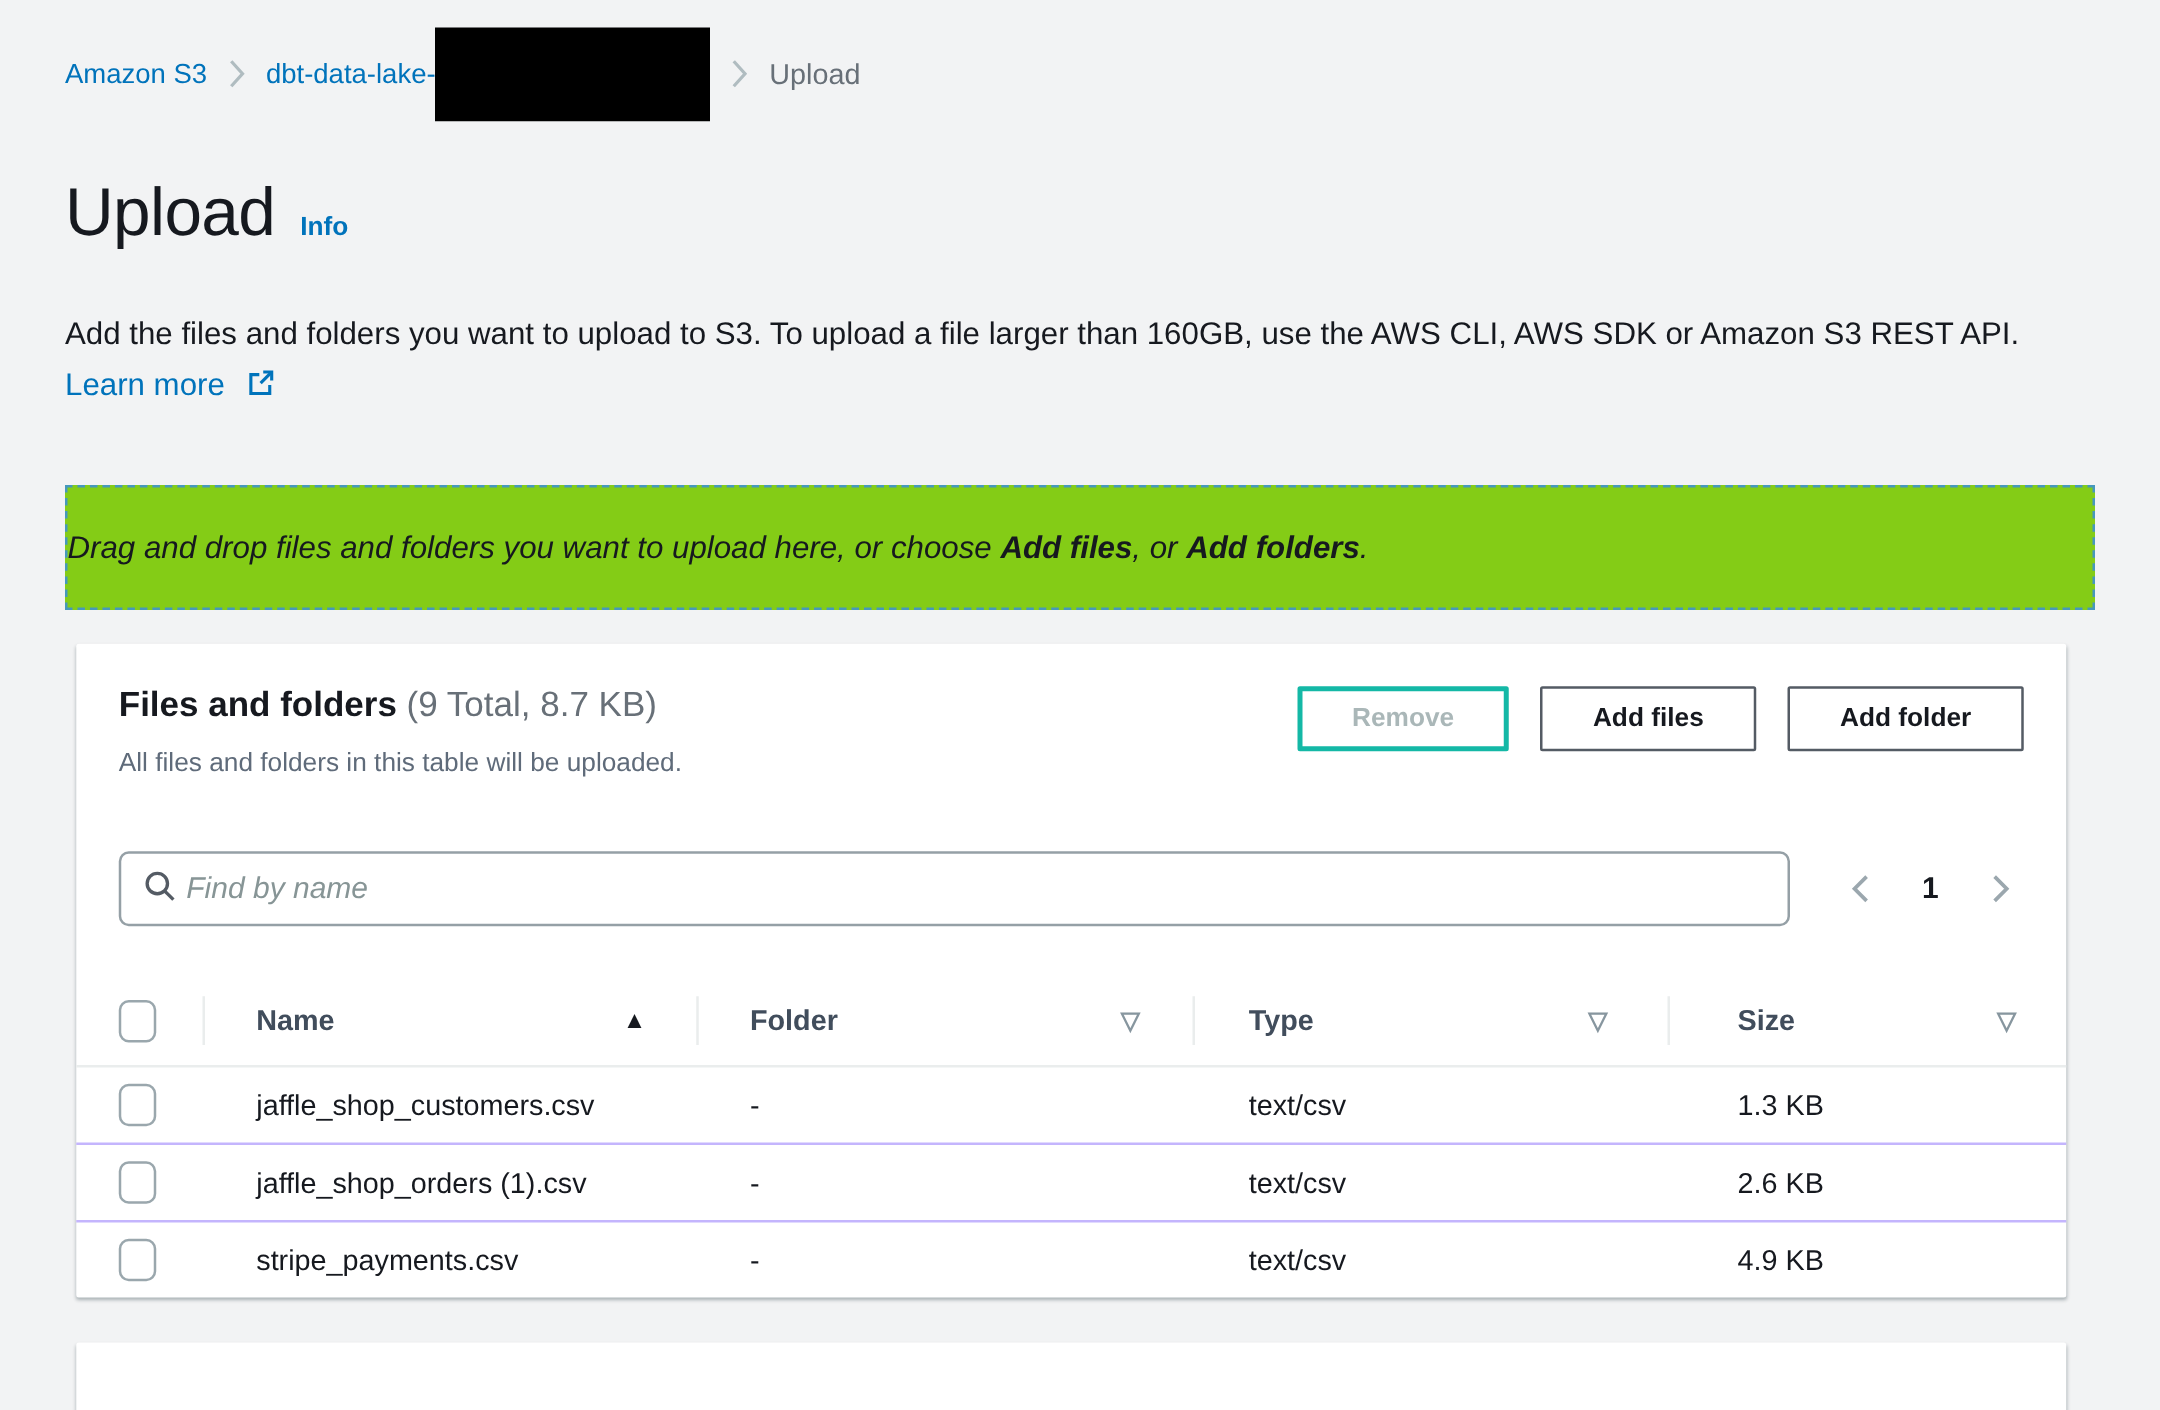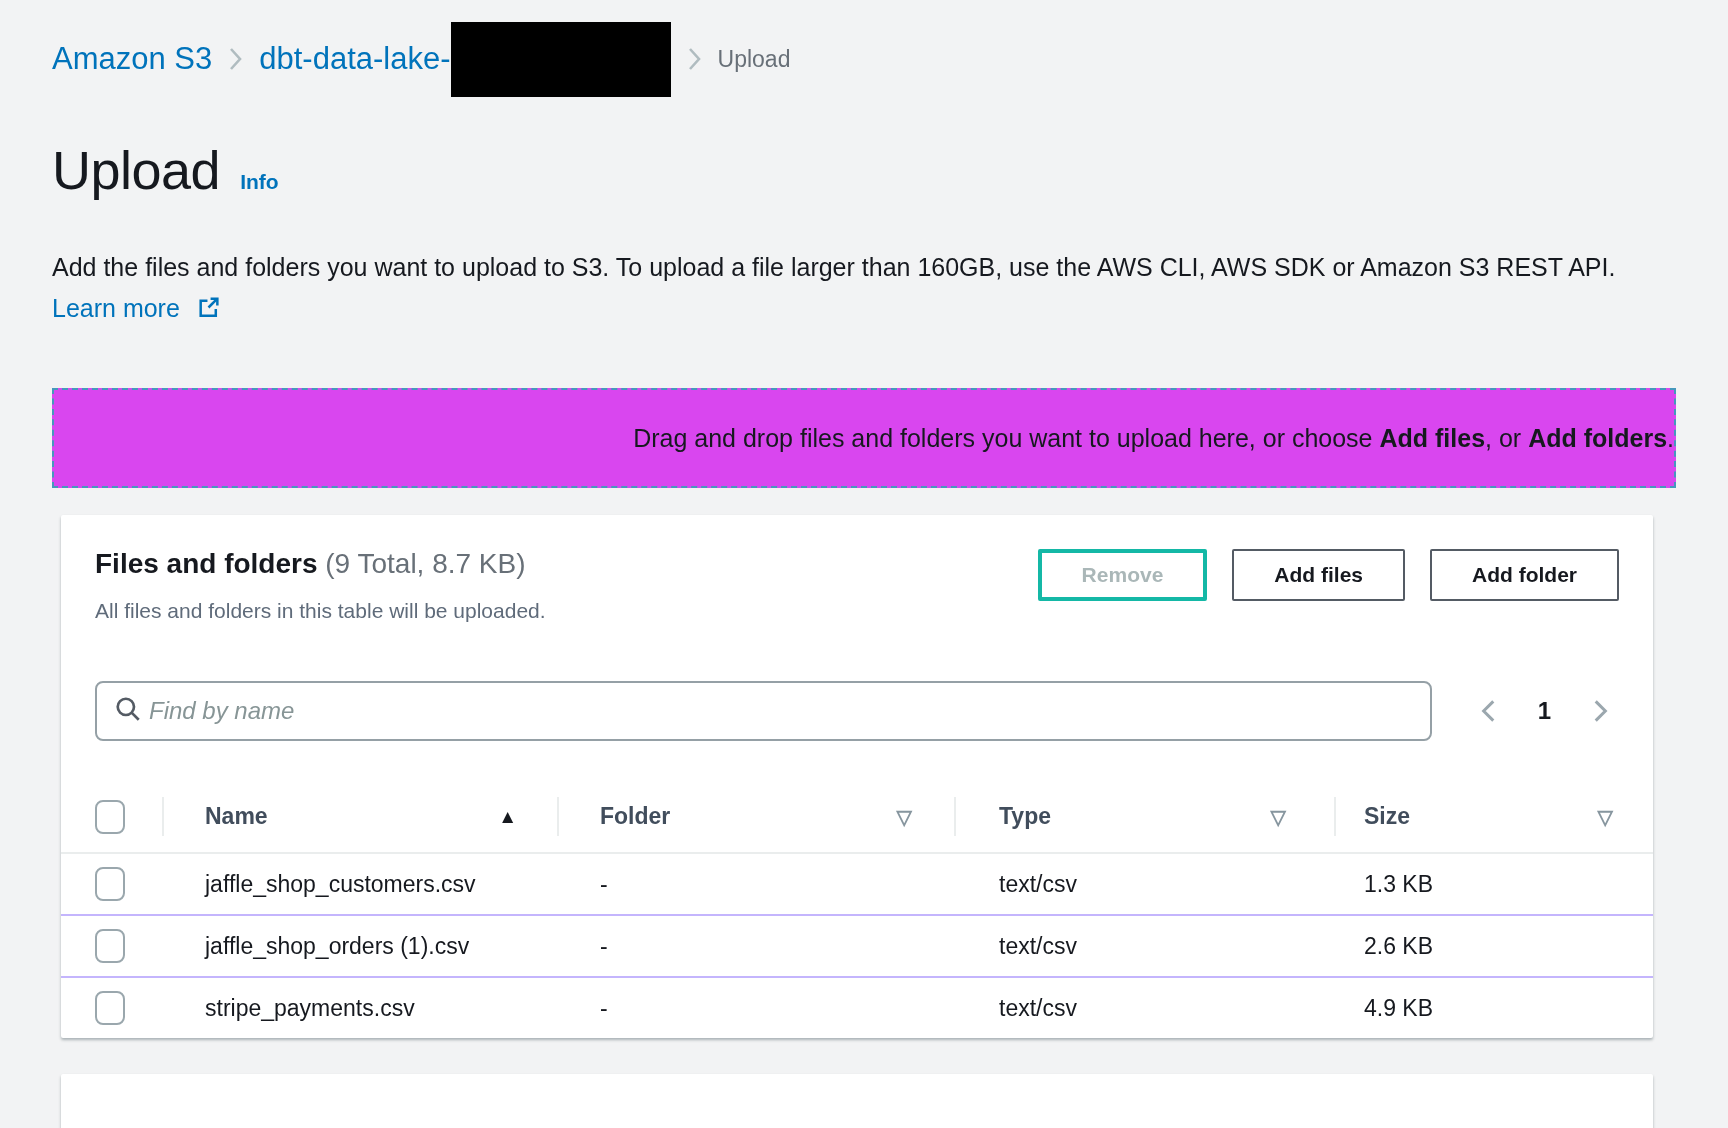--- a/index.html
+++ b/index.html
@@ -6,42 +6,43 @@
   html, body { width: 1728px; height: 1128px; overflow: hidden; }
   body {
     background: #f2f3f4;
     font-family: "Liberation Sans", sans-serif;
     color: #16191f;
   }
   .page { padding: 0 52px; }
 
   
   .breadcrumb { margin-top: 21px; height: 76px; display: flex; align-items: center; }
-  .crumb-link { color: #0073bb; font-size: 31px; text-decoration: none; cursor: pointer; }
+  .crumb-link { color: #0073bb; font-size: 22px; text-decoration: none; cursor: pointer; }
   .crumb-current { color: #687078; font-size: 23px; }
   .crumb-sep { margin: 0 16px; display: flex; align-items: center; }
   .redaction-box { width: 220px; height: 75px; background: #000; display: inline-block; }
   .crumb-bucket { display: flex; align-items: center; }
 
   
   .title-row { margin-top: 42px; display: flex; align-items: baseline; }
   .page-title { font-size: 54px; font-weight: 400; color: #16191f; letter-spacing: -0.5px; }
   .info-link { margin-left: 20px; font-size: 21px; font-weight: 700; color: #0073bb; text-decoration: none; cursor: pointer; }
 
   
   .intro { margin-top: 46px; font-size: 25px; line-height: 41px; max-width: 1618px; color: #16191f; }
   .learn-more { color: #0073bb; text-decoration: none; cursor: pointer; }
   .ext-icon { display: inline-block; vertical-align: -3px; margin-left: 9px; }
 
   
   .dropzone {
-    margin-top: 56px; height: 100px; background: #d946ef;
+    margin-top: 56px; height: 100px; background: #84cc16;
     border: 2px dashed #4698bc;
-    display: flex; align-items: center; justify-content: flex-end;
+    display: flex; align-items: center; justify-content: flex-start;
     font-size: 25px;
+    font-style: italic;
   }
   .dz-bold { font-weight: 700; }
 
   
   .card {
     margin-top: 27px; margin-left: 9px; width: 1592px;
     background: #fff; border-radius: 2px;
     box-shadow: 0 2px 3px rgba(0, 28, 36, 0.3);
   }
   .card-header { padding: 30px 34px 0 34px; display: flex; justify-content: space-between; }
@@ -78,21 +79,21 @@
   .thead { display: flex; align-items: center; height: 73px; border-bottom: 2px solid #eaeded; }
   .th { font-weight: 700; color: #414d5c; display: flex; align-items: center;
         justify-content: space-between; position: relative; height: 100%; }
   .th:not(.col-sel)::before {
     content: ""; position: absolute; left: 0; top: 16px; bottom: 16px; width: 2px; background: #eaeded;
   }
   .col-sel  { width: 101px; padding-left: 34px; display: flex; align-items: center; }
   .col-name { width: 395px; padding-left: 43px; padding-right: 40px; }
   .col-folder { width: 397px; padding-left: 43px; padding-right: 42px; }
   .col-type { width: 380px; padding-left: 45px; padding-right: 48px; }
-  .col-size { flex: 1; padding-left: 30px; padding-right: 40px; }
+  .col-size { flex: 1; padding-left: 56px; padding-right: 40px; }
   .sort-asc { font-size: 19px; color: #16191f; }
   .sort-idle { font-size: 20px; color: #87969f; }
 
   .trow { display: flex; align-items: center; border-bottom: 2px solid #c4b5fd; min-height: 60px; }
   .trow:last-child { border-bottom: none; }
   .td { padding-top: 12px; padding-bottom: 12px; line-height: 36px; }
   .name-text { max-width: 272px; overflow-wrap: break-word; word-wrap: break-word; }
   .checkbox {
     width: 30px; height: 34px; border: 2px solid #9aa7ad; border-radius: 8px;
     background: #fff; cursor: pointer;

